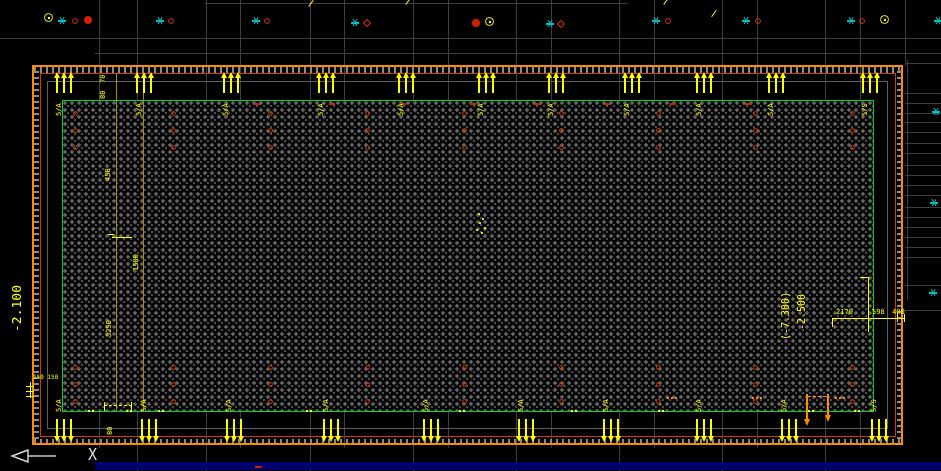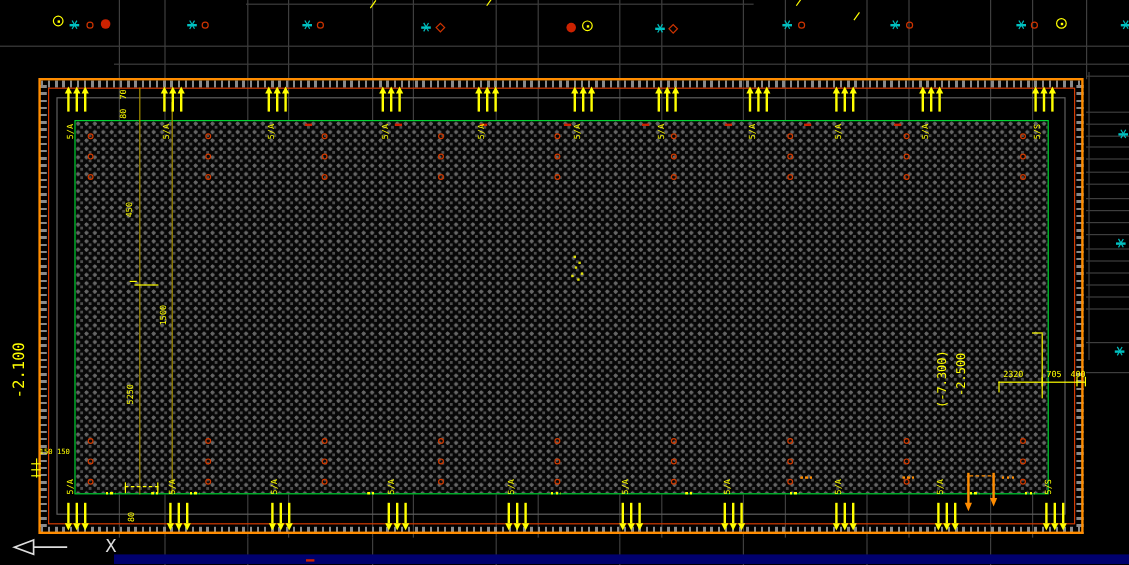--- a/index.html
+++ b/index.html
@@ -503,22 +503,22 @@
       <div class="ydot" style="left: 481px; top: 232px;"></div>
       <div class="oarrow-stem" style="left: 806px; top: 394px; height: 26px;"></div>
       <div class="oarrow-head" style="left: 803.8px; top: 419px;"></div>
       <div class="oarrow-stem" style="left: 827px; top: 394px; height: 22px;"></div>
       <div class="oarrow-head" style="left: 824.8px; top: 415px;"></div>
     </div>
 
   <span class="ytext vtext" style="left:10px; top:332px; font-size:13px;">-2.100</span>
   <span class="ytext vtext" style="left:797px; top:330px; font-size:10px;">-2.500</span>
   <span class="ytext vtext" style="left:781px; top:340px; font-size:10px;">(-7.300)</span>
-  <span class="ytext" style="left:836px; top:309px; font-size:7px;">2320</span>
-  <span class="ytext" style="left:872px; top:309px; font-size:7px;">705</span>
+  <span class="ytext" style="left:836px; top:309px; font-size:7px;">2170</span>
+  <span class="ytext" style="left:872px; top:309px; font-size:7px;">598</span>
   <span class="ytext" style="left:892px; top:309px; font-size:7px;">400</span>
   <span class="ytext vtext" style="left:100px; top:83px; font-size:7px;">70</span>
   <span class="ytext vtext" style="left:100px; top:99px; font-size:7px;">80</span>
   <span class="ytext vtext" style="left:105px; top:181px; font-size:7px;">450</span>
   <span class="ytext vtext" style="left:106px; top:337px; font-size:7px;">5250</span>
   <span class="ytext vtext" style="left:133px; top:271px; font-size:7px;">1500</span>
   <span class="ytext vtext" style="left:107px; top:435px; font-size:7px;">80</span>
   <span class="ytext" style="left:33px; top:374px; font-size:6px;">150 150</span>
 
   <div id="dash-detail"></div>

